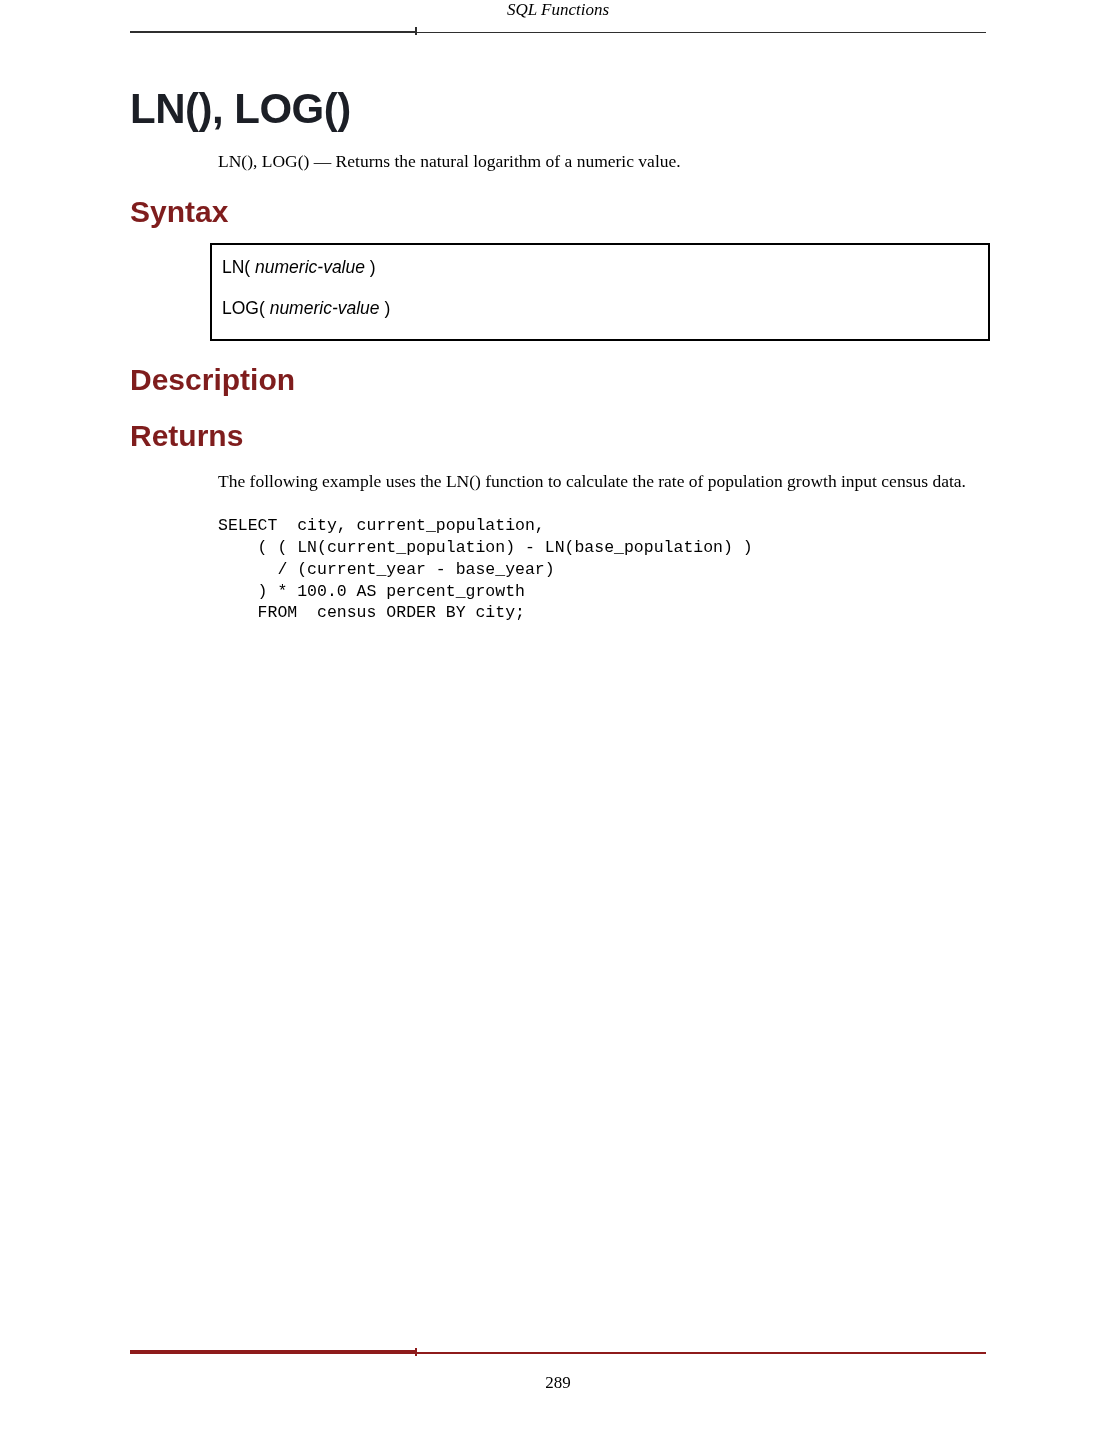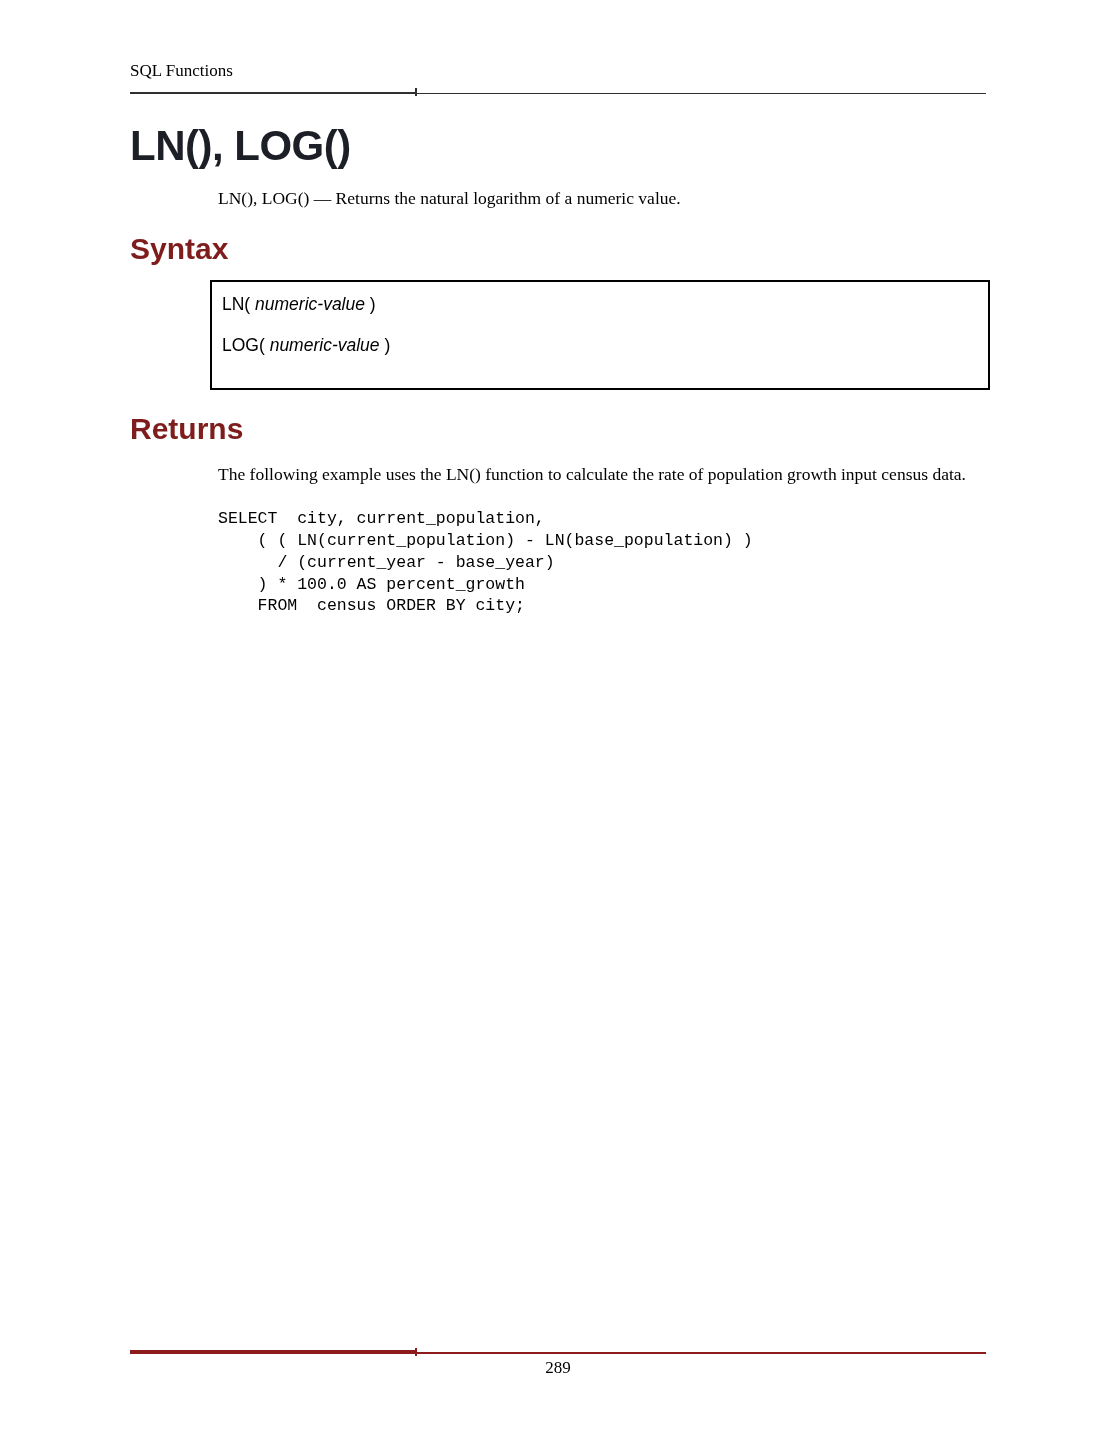--- a/index.html
+++ b/index.html
@@ -13,23 +13,23 @@
     color: #000000;
     overflow: hidden;
   }
   .content {
     position: absolute;
     left: 130px;
     top: 0;
     width: 856px;
   }
   .running-head {
-    text-align: left;
+    text-align: center;
     font-size: 17px;
-    padding-top: 61px;
+    font-style: italic;
   }
   .rule {
     position: relative;
     display: flex;
     align-items: flex-end;
     height: 4px;
     margin-top: 9px;
   }
   .rule .seg-thick { width: 286px; }
   .rule .seg-thin { flex: 1; }
@@ -45,21 +45,21 @@
   .rule-top .junction  { background: #2f2f2f; }
   .rule-bottom .seg-thick { height: 4px; background: #8e1b1b; }
   .rule-bottom .seg-thin  { height: 2px; background: #8e1b1b; }
   .rule-bottom .junction  { background: #8e1b1b; }
   h1 {
     font-family: "Liberation Sans", sans-serif;
     font-weight: 700;
     font-size: 42px;
     color: #1c1f26;
     letter-spacing: -0.5px;
-    margin: 28px 0 0 0;
+    margin: 52px 0 0 0;
   }
   h2 {
     font-family: "Liberation Sans", sans-serif;
     font-weight: 700;
     font-size: 30px;
     color: #7f1d1d;
     margin: 22px 0 0 0;
   }
   p.body-text {
     font-size: 17.5px;
@@ -69,39 +69,39 @@
   p.justified { text-align: justify; }
   .syntax-box {
     border: 2px solid #000000;
     margin: 14px 0 0 80px;
     width: 780px;
     padding: 12px 12px 16px 10px;
     font-family: "Liberation Sans", sans-serif;
     font-size: 17.5px;
   }
   .syntax-line { margin: 0 0 20px 0; }
-  .syntax-line:last-child { margin-bottom: 16px; }
+  .syntax-line:last-child { margin-bottom: 4px; }
   .syntax-line em { font-style: italic; }
   pre.code {
     font-family: "Liberation Mono", monospace;
     font-size: 16.5px;
     line-height: 1.32;
     margin: 22px 0 0 88px;
     white-space: pre;
   }
   .footer {
     position: absolute;
     left: 130px;
     width: 856px;
     top: 1341px;
   }
   .page-number {
     text-align: center;
     font-size: 17px;
-    margin-top: 4px;
+    margin-top: 19px;
   }
 </style>
 </head>
 <body>
 
 <div class="content">
 
   <div class="running-head">SQL Functions</div>
 
   <div class="rule rule-top">
@@ -114,20 +114,21 @@
 
   <p class="body-text">LN(), LOG() — Returns the natural logarithm of a numeric value.</p>
 
   <h2>Syntax</h2>
 
   <div class="syntax-box">
     <p class="syntax-line"><span>LN( </span><em>numeric-value</em><span> )</span></p>
     <p class="syntax-line"><span>LOG( </span><em>numeric-value</em><span> )</span></p>
   </div>
 
+  <h2>Description</h2>
 
 
   <h2>Returns</h2>
 
   <p class="body-text">The following example uses the LN() function to calculate the rate of population growth input census data.</p>
 
   <pre class="code">SELECT  city, current_population,
     ( ( LN(current_population) - LN(base_population) )
       / (current_year - base_year)
     ) * 100.0 AS percent_growth

